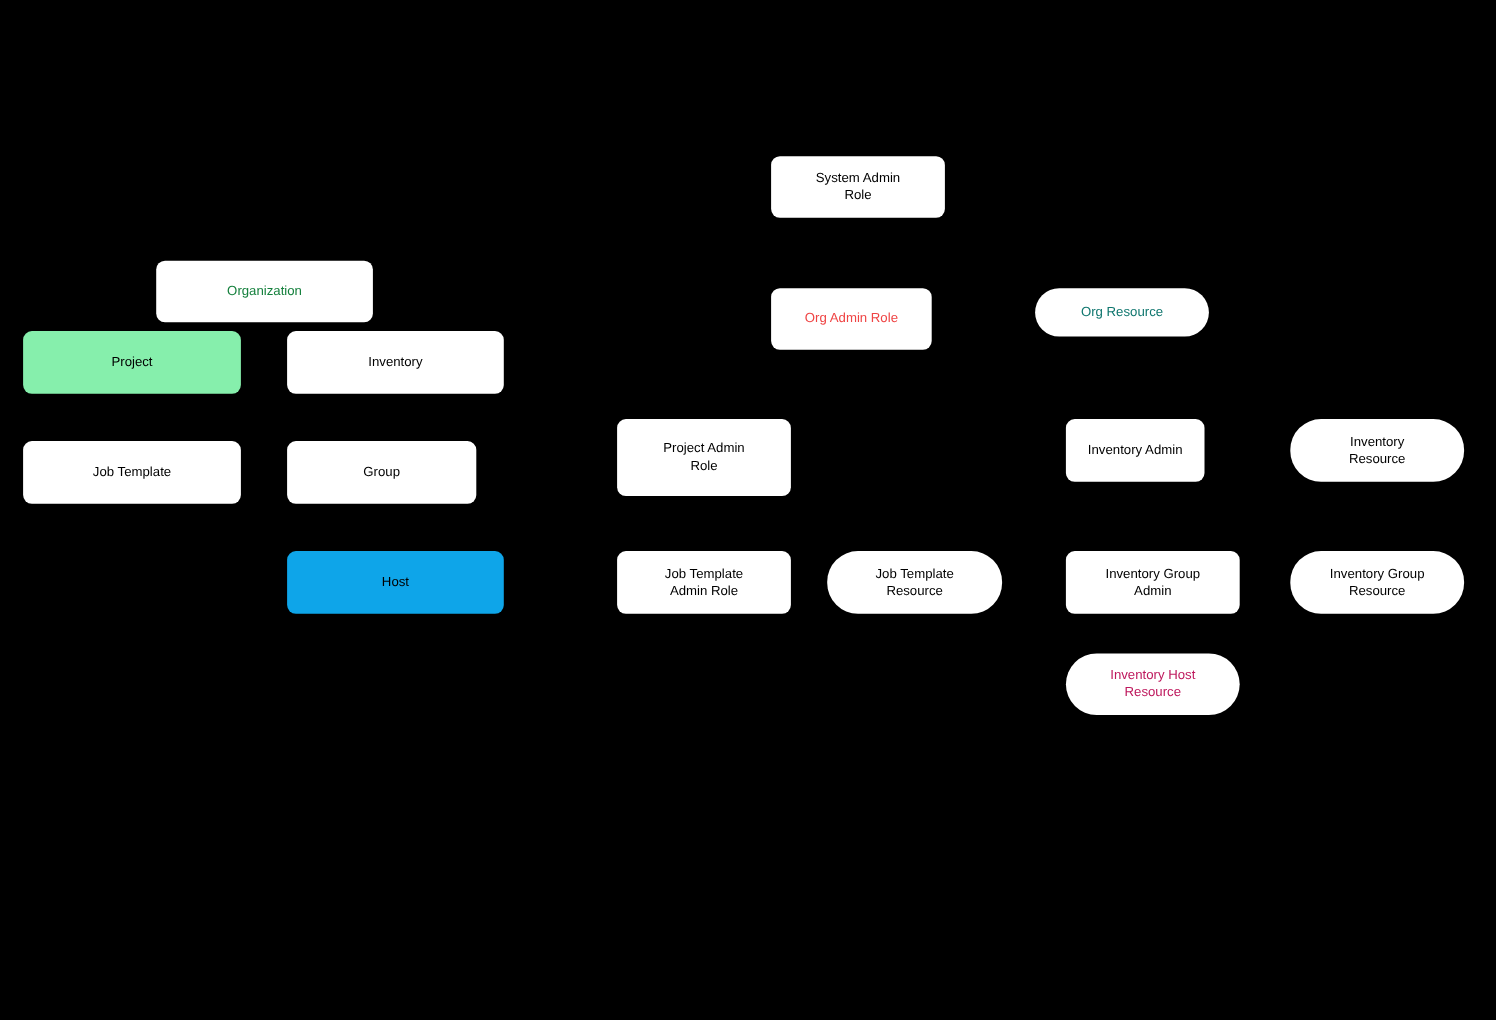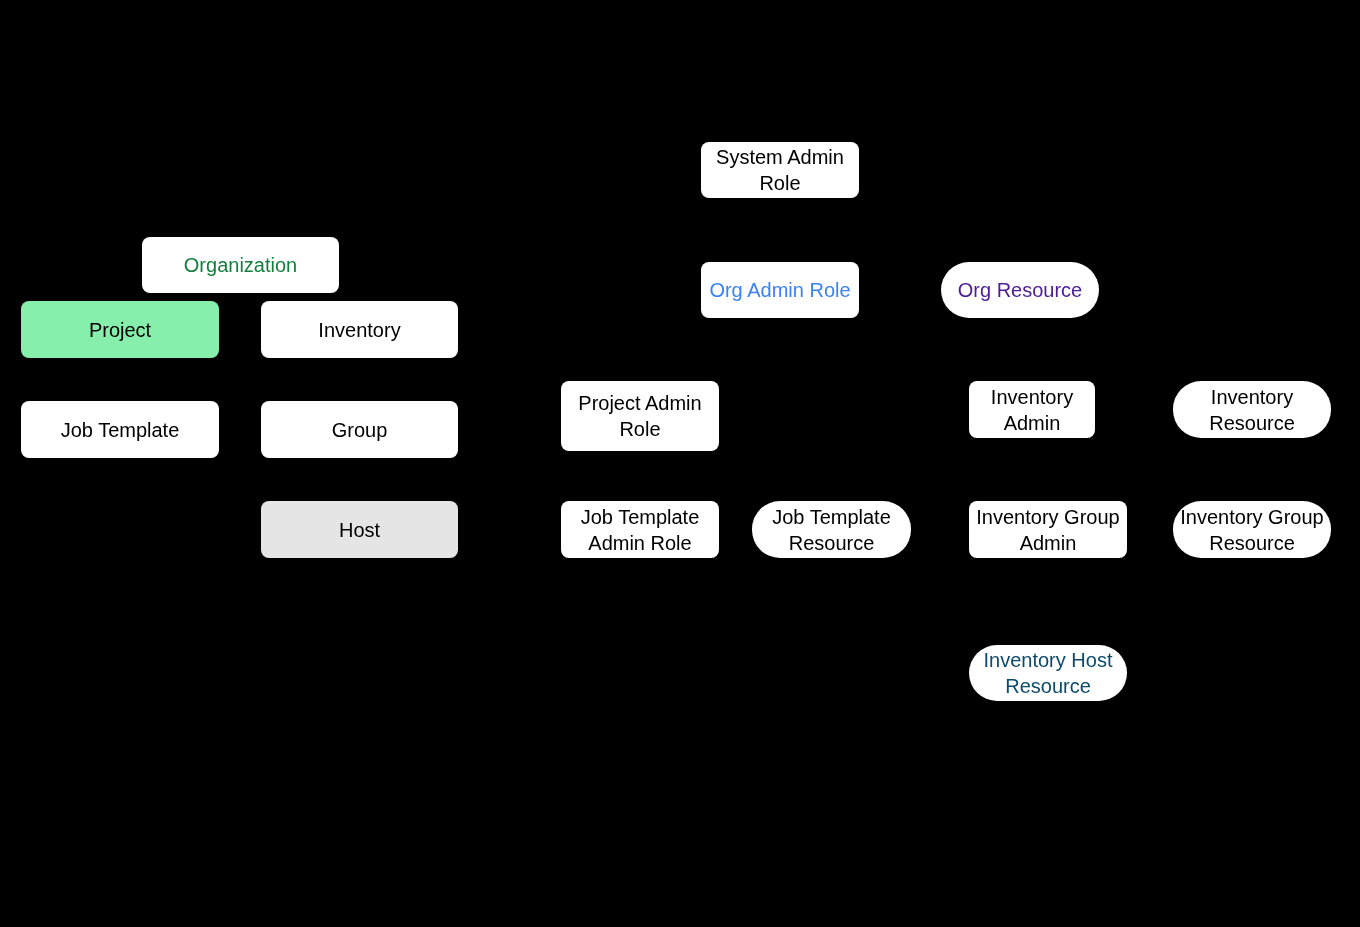--- a/index.html
+++ b/index.html
@@ -17,54 +17,54 @@
     width: 1360px;
     height: 927px;
   }
   .node {
     position: absolute;
     box-sizing: border-box;
     display: flex;
     align-items: center;
     justify-content: center;
     text-align: center;
-    font-size: 20px;
+    font-size: 12px;
     line-height: 1.3;
     white-space: pre-line;
     font-family: "Liberation Sans", sans-serif;
   }
   .node.rect {
     border-radius: 8px;
   }
   .node.pill {
     border-radius: 28px;
   }
 </style>
 </head>
 <body style="background: rgb(0, 0, 0);">
 
 <div class="canvas" id="diagram-canvas" style="background: rgb(0, 0, 0);">
     <div class="node rect" style="left: 142px; top: 202px; width: 197px; height: 56px; background: rgb(255, 255, 255); color: #15803d; margin-top: 35px;">Organization</div>
     <div class="node rect" style="left: 21px; top: 301px; width: 198px; height: 57px; background: #86efac; color: rgb(0, 0, 0);">Project</div>
     <div class="node rect" style="left: 261px; top: 301px; width: 197px; height: 57px; background: rgb(255, 255, 255); color: rgb(0, 0, 0);">Inventory</div>
     <div class="node rect" style="left: 21px; top: 401px; width: 198px; height: 57px; background: rgb(255, 255, 255); color: rgb(0, 0, 0);">Job Template</div>
-    <div class="node rect" style="left: 261px; top: 401px; width: 197px; height: 57px; background: rgb(255, 255, 255); color: rgb(0, 0, 0);">Group</div>
-    <div class="node rect" style="left: 261px; top: 501px; width: 197px; height: 57px; background: #e5e5e5; color: rgb(0, 0, 0);">Host</div>
+    <div class="node rect" style="left: 261px; top: 401px; width: 172px; height: 57px; background: rgb(255, 255, 255); color: rgb(0, 0, 0);">Group</div>
+    <div class="node rect" style="left: 261px; top: 501px; width: 197px; height: 57px; background: #0ea5e9; color: rgb(0, 0, 0);">Host</div>
     <div class="node rect" style="left: 701px; top: 142px; width: 158px; height: 56px; background: rgb(255, 255, 255); color: rgb(0, 0, 0);">System Admin
 Role</div>
-    <div class="node rect" style="left: 701px; top: 262px; width: 158px; height: 56px; background: rgb(255, 255, 255); color: #3b82f6;">Org Admin Role</div>
-    <div class="node pill" style="left: 941px; top: 262px; width: 158px; height: 56px; background: rgb(255, 255, 255); color: #4c1d95;">Org Resource</div>
+    <div class="node rect" style="left: 701px; top: 262px; width: 146px; height: 56px; background: rgb(255, 255, 255); color: #ef4444;">Org Admin Role</div>
+    <div class="node pill" style="left: 941px; top: 262px; width: 158px; height: 44px; background: rgb(255, 255, 255); color: #0f766e;">Org Resource</div>
     <div class="node rect" style="left: 561px; top: 381px; width: 158px; height: 70px; background: rgb(255, 255, 255); color: rgb(0, 0, 0);">Project Admin
 Role</div>
     <div class="node rect" style="left: 969px; top: 381px; width: 126px; height: 57px; background: rgb(255, 255, 255); color: rgb(0, 0, 0);">Inventory Admin</div>
     <div class="node pill" style="left: 1173px; top: 381px; width: 158px; height: 57px; background: rgb(255, 255, 255); color: rgb(0, 0, 0);">Inventory
 Resource</div>
     <div class="node rect" style="left: 561px; top: 501px; width: 158px; height: 57px; background: rgb(255, 255, 255); color: rgb(0, 0, 0);">Job Template
 Admin Role</div>
     <div class="node pill" style="left: 752px; top: 501px; width: 159px; height: 57px; background: rgb(255, 255, 255); color: rgb(0, 0, 0);">Job Template
 Resource</div>
     <div class="node rect" style="left: 969px; top: 501px; width: 158px; height: 57px; background: rgb(255, 255, 255); color: rgb(0, 0, 0);">Inventory Group
 Admin</div>
     <div class="node pill" style="left: 1173px; top: 501px; width: 158px; height: 57px; background: rgb(255, 255, 255); color: rgb(0, 0, 0);">Inventory Group
 Resource</div>
-    <div class="node pill" style="left: 969px; top: 645px; width: 158px; height: 56px; background: rgb(255, 255, 255); color: #0c4a6e;">Inventory Host
+    <div class="node pill" style="left: 969px; top: 594px; width: 158px; height: 56px; background: rgb(255, 255, 255); color: #be185d;">Inventory Host
 Resource</div>
   </div>
 
 </body></html>

